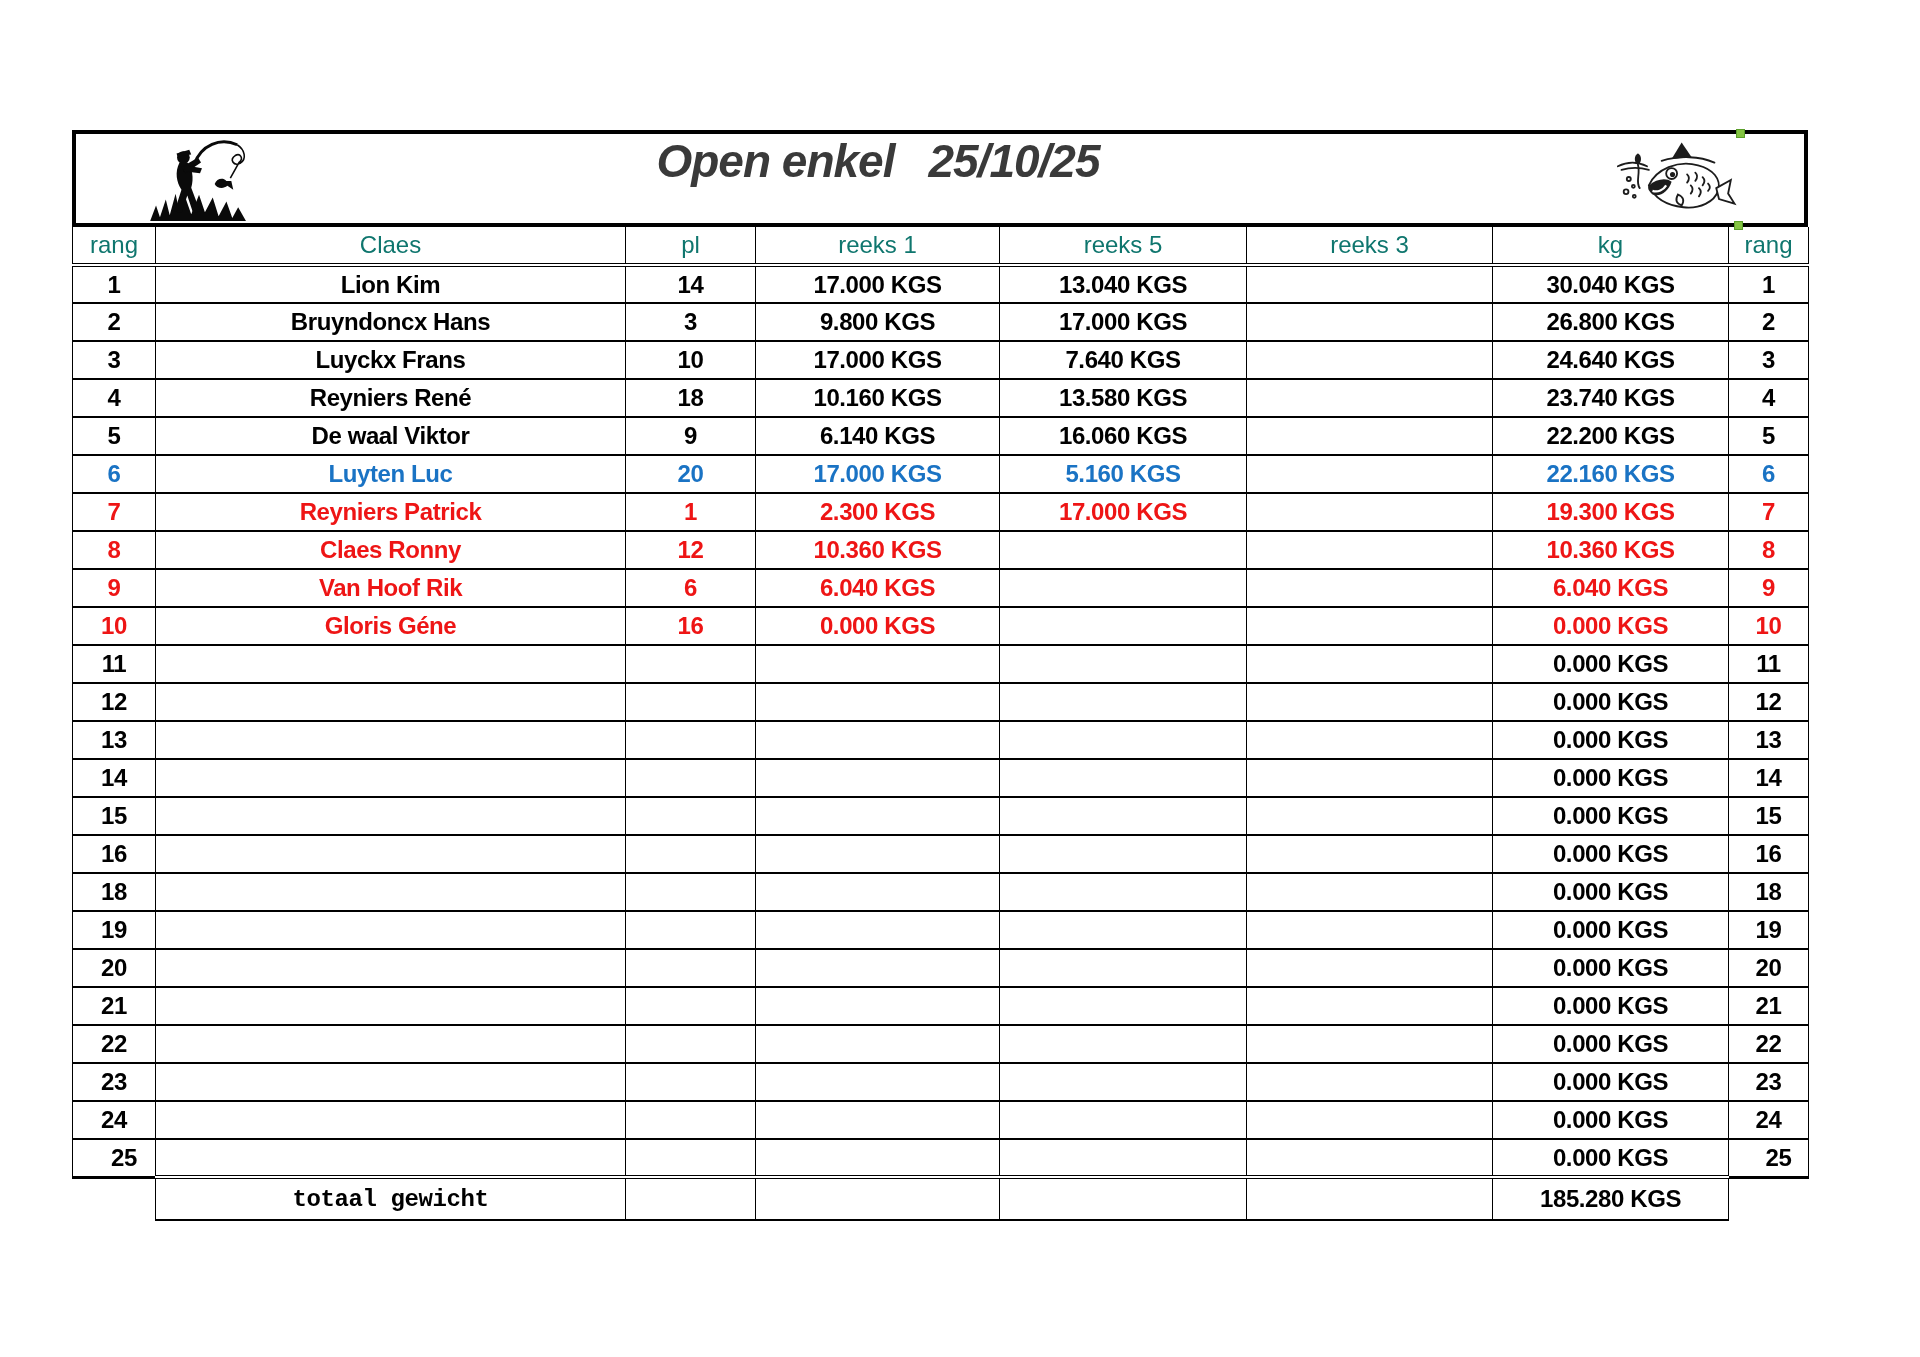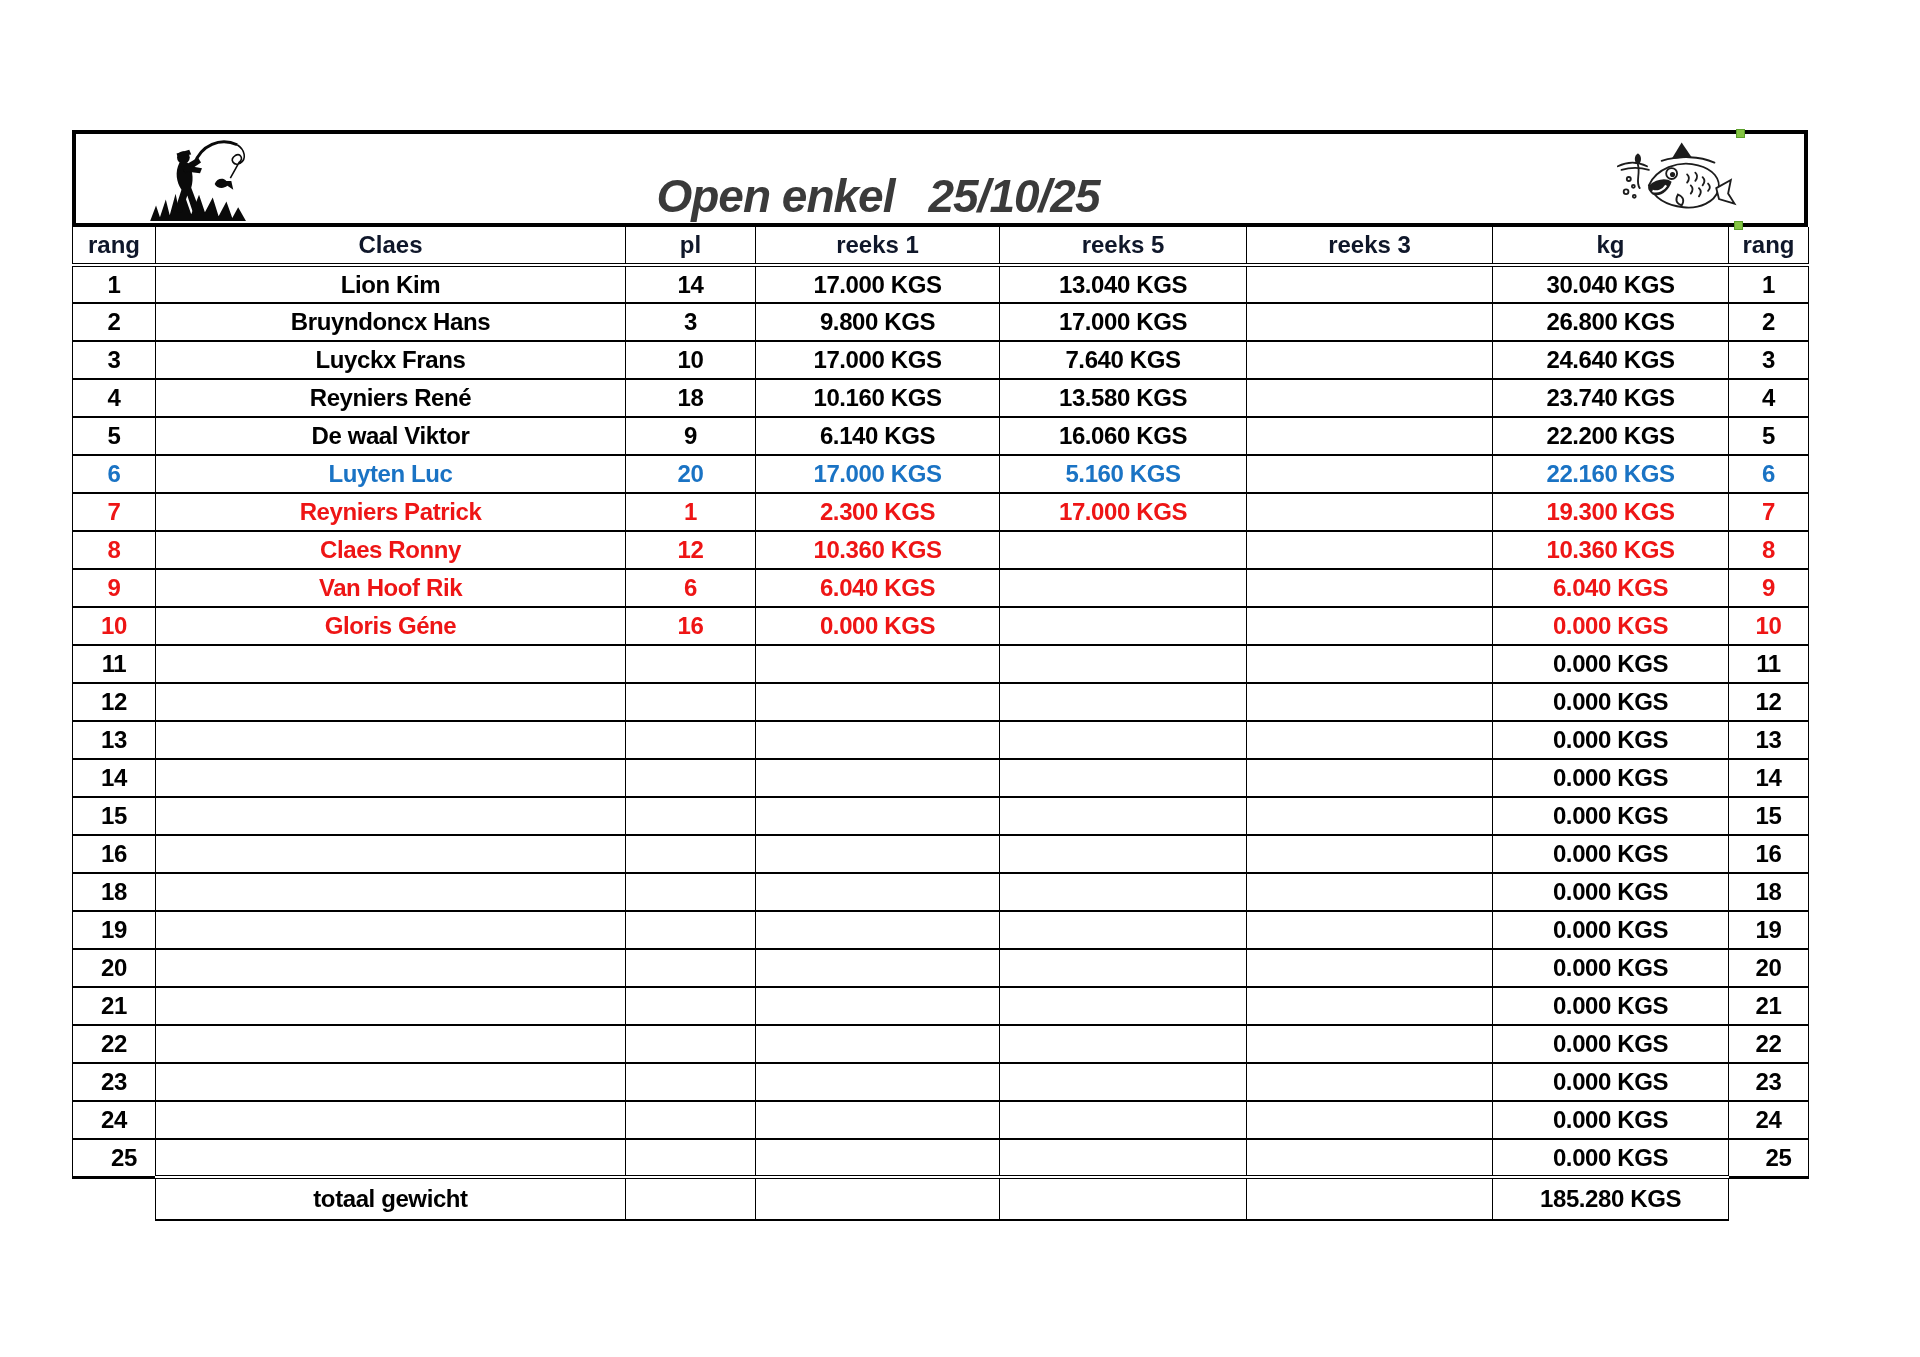--- a/index.html
+++ b/index.html
@@ -12,21 +12,21 @@
   
   .header-band{
     position:relative;box-sizing:border-box;height:97px;
     border:4px solid #000;background:#fff;
   }
   .logo{position:absolute;}
   .logo.fisherman{left:64px;top:1px;width:122px;height:88px;}
   .logo.fish{left:1536px;top:4px;width:132px;height:82px;}
   .title-group{
     position:absolute;left:0;top:0;width:100%;height:100%;
-    display:flex;align-items:flex-end;justify-content:center;gap:34px;
+    display:flex;align-items:flex-start;justify-content:center;gap:34px;
     transform:translateX(-62px);
   }
   .title-group span{
     font-style:italic;font-weight:700;font-size:46px;letter-spacing:-1px;
     color:var(--title-color,#3a3a3a);white-space:nowrap;
   }
   .sel-handle{position:absolute;width:7px;height:7px;background:#84c442;border:1px solid #5a9e2a;}
   .sel-handle.h1{left:1660px;top:-5px;}
   .sel-handle.h2{left:1658px;top:87px;}
 
@@ -34,21 +34,21 @@
   table.results{
     border-collapse:collapse;table-layout:fixed;width:1736px;
     font-family:"Liberation Sans", sans-serif;
   }
   table.results th,table.results td{
     padding:0 4px;text-align:center;vertical-align:middle;
     overflow:hidden;white-space:nowrap;box-sizing:border-box;
   }
   
   table.results th{
-    height:38px;font-size:24px;font-weight:700;color:#0f172a;
+    height:38px;font-size:24px;font-weight:400;color:#0f766e;
     border:1px solid #000;border-top:0;border-bottom:4px double #000;
   }
   th.hdr-bold{font-weight:700;color:#000;}
   th.c-rang,th.c-rang2{border:3px solid #000;border-top:0;font-weight:700;color:#000;}
   th.c-kg{border-left:3px solid #000;}
   
   table.results td{
     height:38px;font-size:24px;font-weight:700;letter-spacing:-0.4px;
     border:1px solid #000;border-top-width:2px;border-bottom-width:2px;
   }
@@ -57,21 +57,21 @@
   td.c-rang2{border-right:3px solid #000;}
   tr.row-blue td{color:var(--blue,#1a73c4);}
   tr.row-red td{color:var(--red,#ee1515);}
   tr.last-data td{border-bottom:4px double #000;}
   tr.last-data td.c-rang,tr.last-data td.c-rang2{border-bottom:3px solid #000;padding-left:24px;}
   
   tr.totals td{height:43px;border:1px solid #000;border-top-width:2px;border-bottom-width:2px;}
   tr.totals td.ghost{border:none;background:transparent;}
   tr.totals-last td{border-bottom:3px solid #000;}
   tr.totals-last td.ghost{border:none;}
-  td.t-label{font-weight:700;}
+  td.t-label{font-weight:700;font-family:Liberation Mono, monospace;}
   td.t-value-light{font-weight:400;letter-spacing:0;}
   td.t-value-bold{font-weight:700;}
 </style>
 </head>
 <body>
 
 <div class="sheet">
   <div class="table-wrap">
 
     <div class="header-band">

